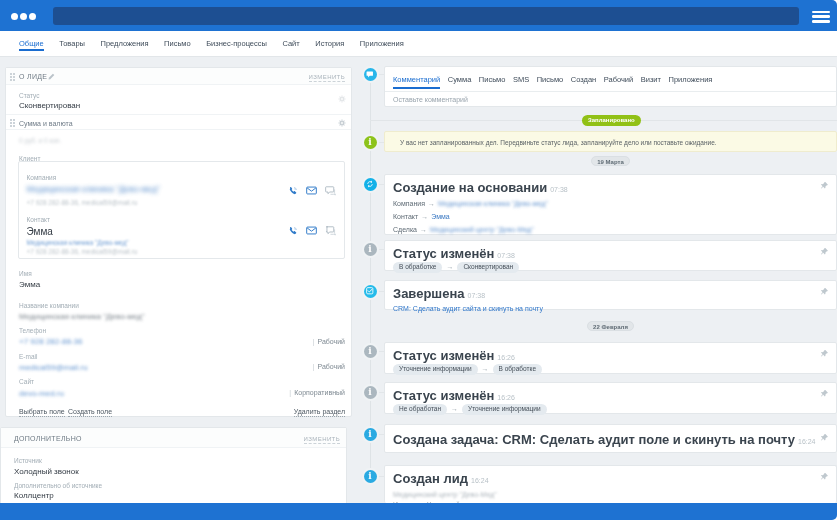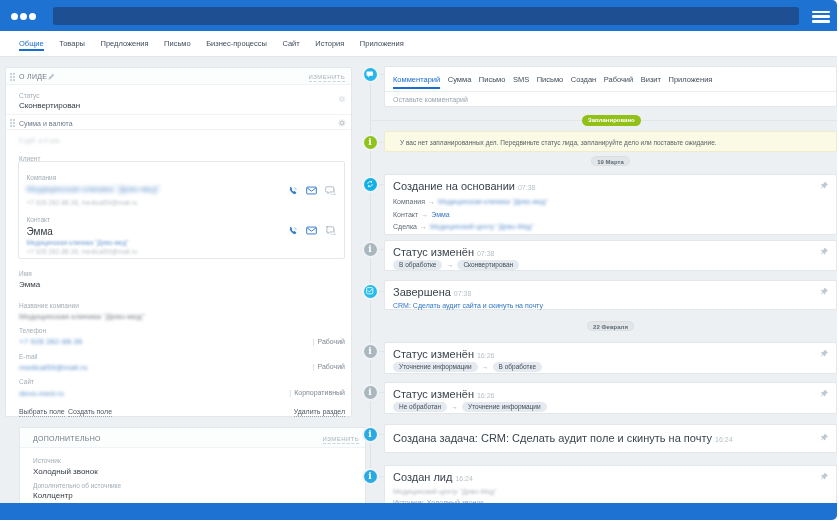--- a/index.html
+++ b/index.html
@@ -58,21 +58,21 @@
   .sum-row .row-label { position:absolute; left:13px; top:4.5px; font-size:7px; color:#6e7b87; }
   .gear-icon { position:absolute; width:8px; height:8px; }
   .client-box { position:absolute; left:12px; top:93px; width:327px; height:98px;
     border:1px solid #e4e8eb; border-radius:2px; }
   .contact-icons { position:absolute; right:8px; display:flex; gap:8px; align-items:center; }
   .contact-icons svg { display:block; }
   .qualifier { position:absolute; right:6px; font-size:7px; color:#7e8992; }
   .qualifier .pipe { color:#c6cdd2; margin-right:3px; }
   .dashed-link { position:absolute; font-size:7px; color:#4c5761;
     border-bottom:1px dotted #9aa5ad; cursor:pointer; }
-  .extra-card { left:19px; top:427px; width:347px; height:85px;text-align:right; }
+  .extra-card { left:0; top:427px; width:347px; height:85px;text-align:right; }
 
   
   .vline { position:absolute; left:370px; top:74px; width:1px; height:402px; background:#dee3e6; }
   .stub { position:absolute; left:370px; width:14px; height:1px; background:#e2e6e9; }
   .planned-line { position:absolute; left:370px; width:467px; top:120px; height:1px; background:#e1e5e8; }
 
   .tl-icon { position:absolute; left:363.5px; width:13px; height:13px; border-radius:50%;
     box-shadow:0 0 0 2px #f0f3f5; display:flex; align-items:center; justify-content:center; }
   .tl-icon .i-glyph { color:#fff; font-family:"DejaVu Serif",serif; font-weight:bold;
     font-size:9px; line-height:1; }
@@ -102,21 +102,21 @@
   .notice { position:absolute; left:384px; top:131px; width:453px; height:21px;
     background:#fbfae5; border:1px solid #efecce; border-radius:2px; }
   .notice span { position:absolute; left:15px; top:7px; font-size:6.5px; color:#5b6266; }
 
   .date-wrap { position:absolute; left:384px; width:453px; text-align:center; line-height:0; }
   .date-pill { display:inline-block; height:10.5px; line-height:10.5px; padding:0 5px;
     background:#e2e6e9; border:1px solid #dadfe3; border-radius:6px;
     font-size:6px; font-weight:bold; color:#5f6b74; }
 
   .tl-card { left:384px; width:453px; padding:5px 8px; font-size:7.5px; }
-  .tl-title { font-size:11px; font-weight:normal; color:#3a444e; }
+  .tl-title { font-size:13px; font-weight:bold; color:#3a444e; }
   .tl-time { font-size:7px; font-weight:normal; color:#b8c1c7; margin-left:3px; }
   .tl-rel { font-size:7px; color:#5f6b75; margin-top:4.5px; }
   .tl-rel .arr { color:#9aa5ad; margin:0 3px; }
   .pills { margin-top:0.5px; display:flex; align-items:center; }
   .pill { height:10.5px; line-height:10.5px; padding:0 6px; border-radius:6px;
     background:#e4eaef; font-size:6.5px; color:#444e58; white-space:nowrap; }
   .pills .arr { color:#9aa5ad; font-size:7px; margin:0 4px; }
   .tl-link { display:block; margin-top:3px; font-size:7px; color:#2e75c8; cursor:pointer; }
   .tl-gray { font-size:7px; color:#929da6; margin-top:4px; }
   .pin { position:absolute; right:7px; top:6px; width:10px; height:10px; cursor:pointer; }

